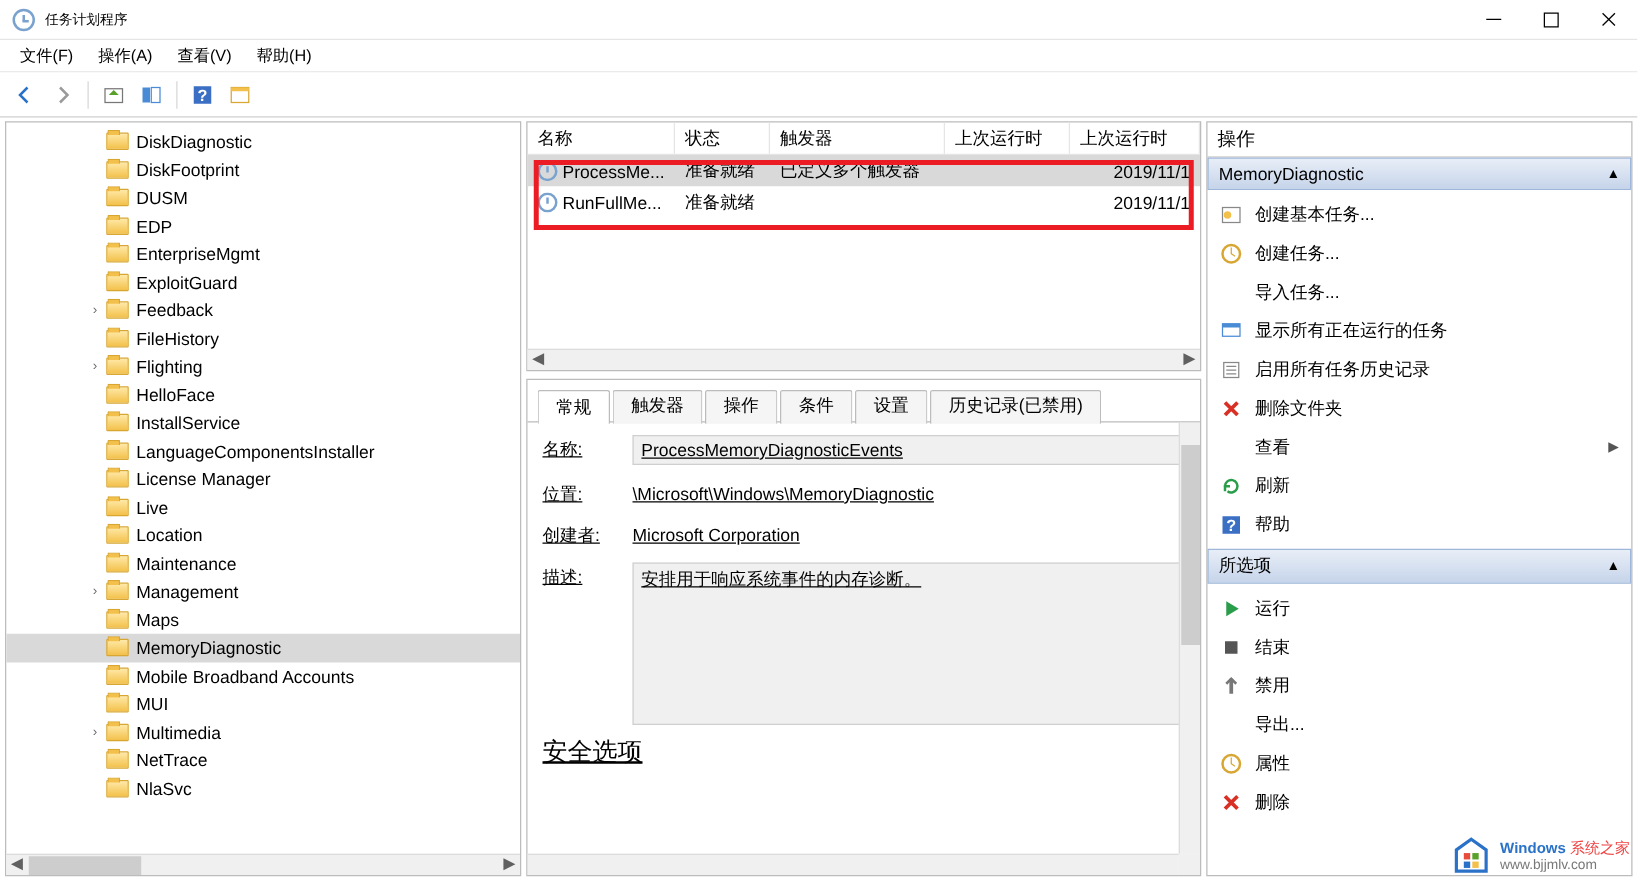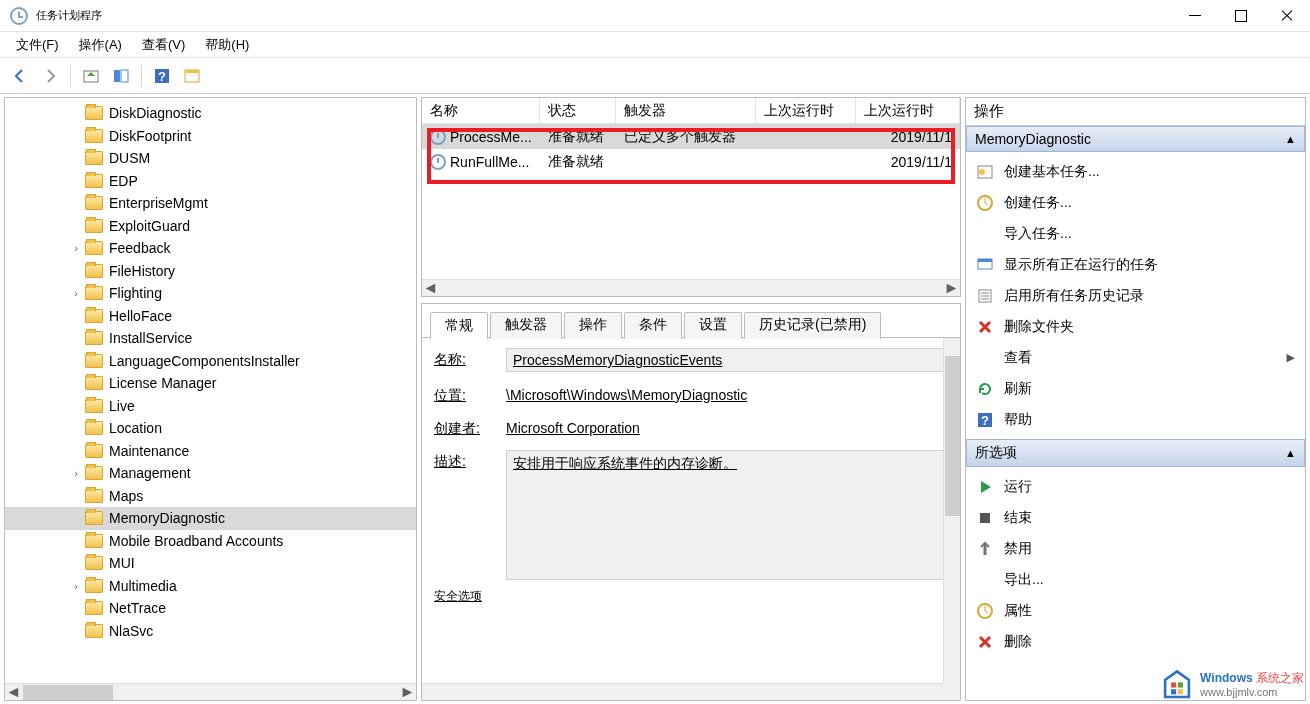--- a/index.html
+++ b/index.html
@@ -68,21 +68,21 @@
 .detail-tab.active { background: #fff; }
 .detail-body { flex: 1; padding: 10px 12px; font-size: 14px; overflow: hidden; position: relative; }
 .detail-grid { display: grid; grid-template-columns: 60px 1fr; row-gap: 12px; column-gap: 12px; align-items: start; }
 .detail-grid .field-label { color: #000; padding-top: 3px; }
 .ro-input { border: 1px solid #cfcfcf; background: #f0f0f0; padding: 3px 6px; font-size: 14px; width: 100%; }
 .ro-textarea { border: 1px solid #cfcfcf; background: #f0f0f0; padding: 4px 6px; font-size: 14px; width: 100%; height: 130px; resize: none; }
 .detail-vscroll { position: absolute; right: 0; top: 0; bottom: 17px; width: 17px; background: #f0f0f0; border-left: 1px solid #dcdcdc; }
 .detail-vscroll .vthumb { width: 15px; height: 160px; background: #cdcdcd; margin: 18px 1px 0 1px; }
 .detail-hscroll { position: absolute; left: 0; right: 17px; bottom: 0; height: 17px; background: #f0f0f0; border-top: 1px solid #dcdcdc; }
 .detail-corner { position: absolute; right: 0; bottom: 0; width: 17px; height: 17px; background: #f0f0f0; }
-.security-label { font-size: 12px; margin-top: 8px; }
+.security-label { font-size: 20px; margin-top: 8px; }
 
 .right-pane { flex: 1; border: 1px solid #bcbcbc; margin: 3px 4px 3px 2px; display: flex; flex-direction: column; }
 .actions-header { padding: 4px 8px; font-size: 15px; border-bottom: 1px solid #d0d0d0; }
 .section-title { background: linear-gradient(#e8eef7, #c6d4ea); border: 1px solid #9db6d9; padding: 4px 8px; font-size: 14px; display: flex; align-items: center; }
 .section-title .caret { margin-left: auto; font-size: 11px; }
 .action-list { padding: 4px 0; }
 .action-item { display: flex; align-items: center; padding: 4px 10px; font-size: 14px; gap: 10px; height: 31px; }
 .action-item .ico { width: 18px; height: 18px; display: flex; align-items: center; justify-content: center; flex-shrink: 0; }
 .action-item .sub-caret { margin-left: auto; font-size: 11px; color: #555; }
 

